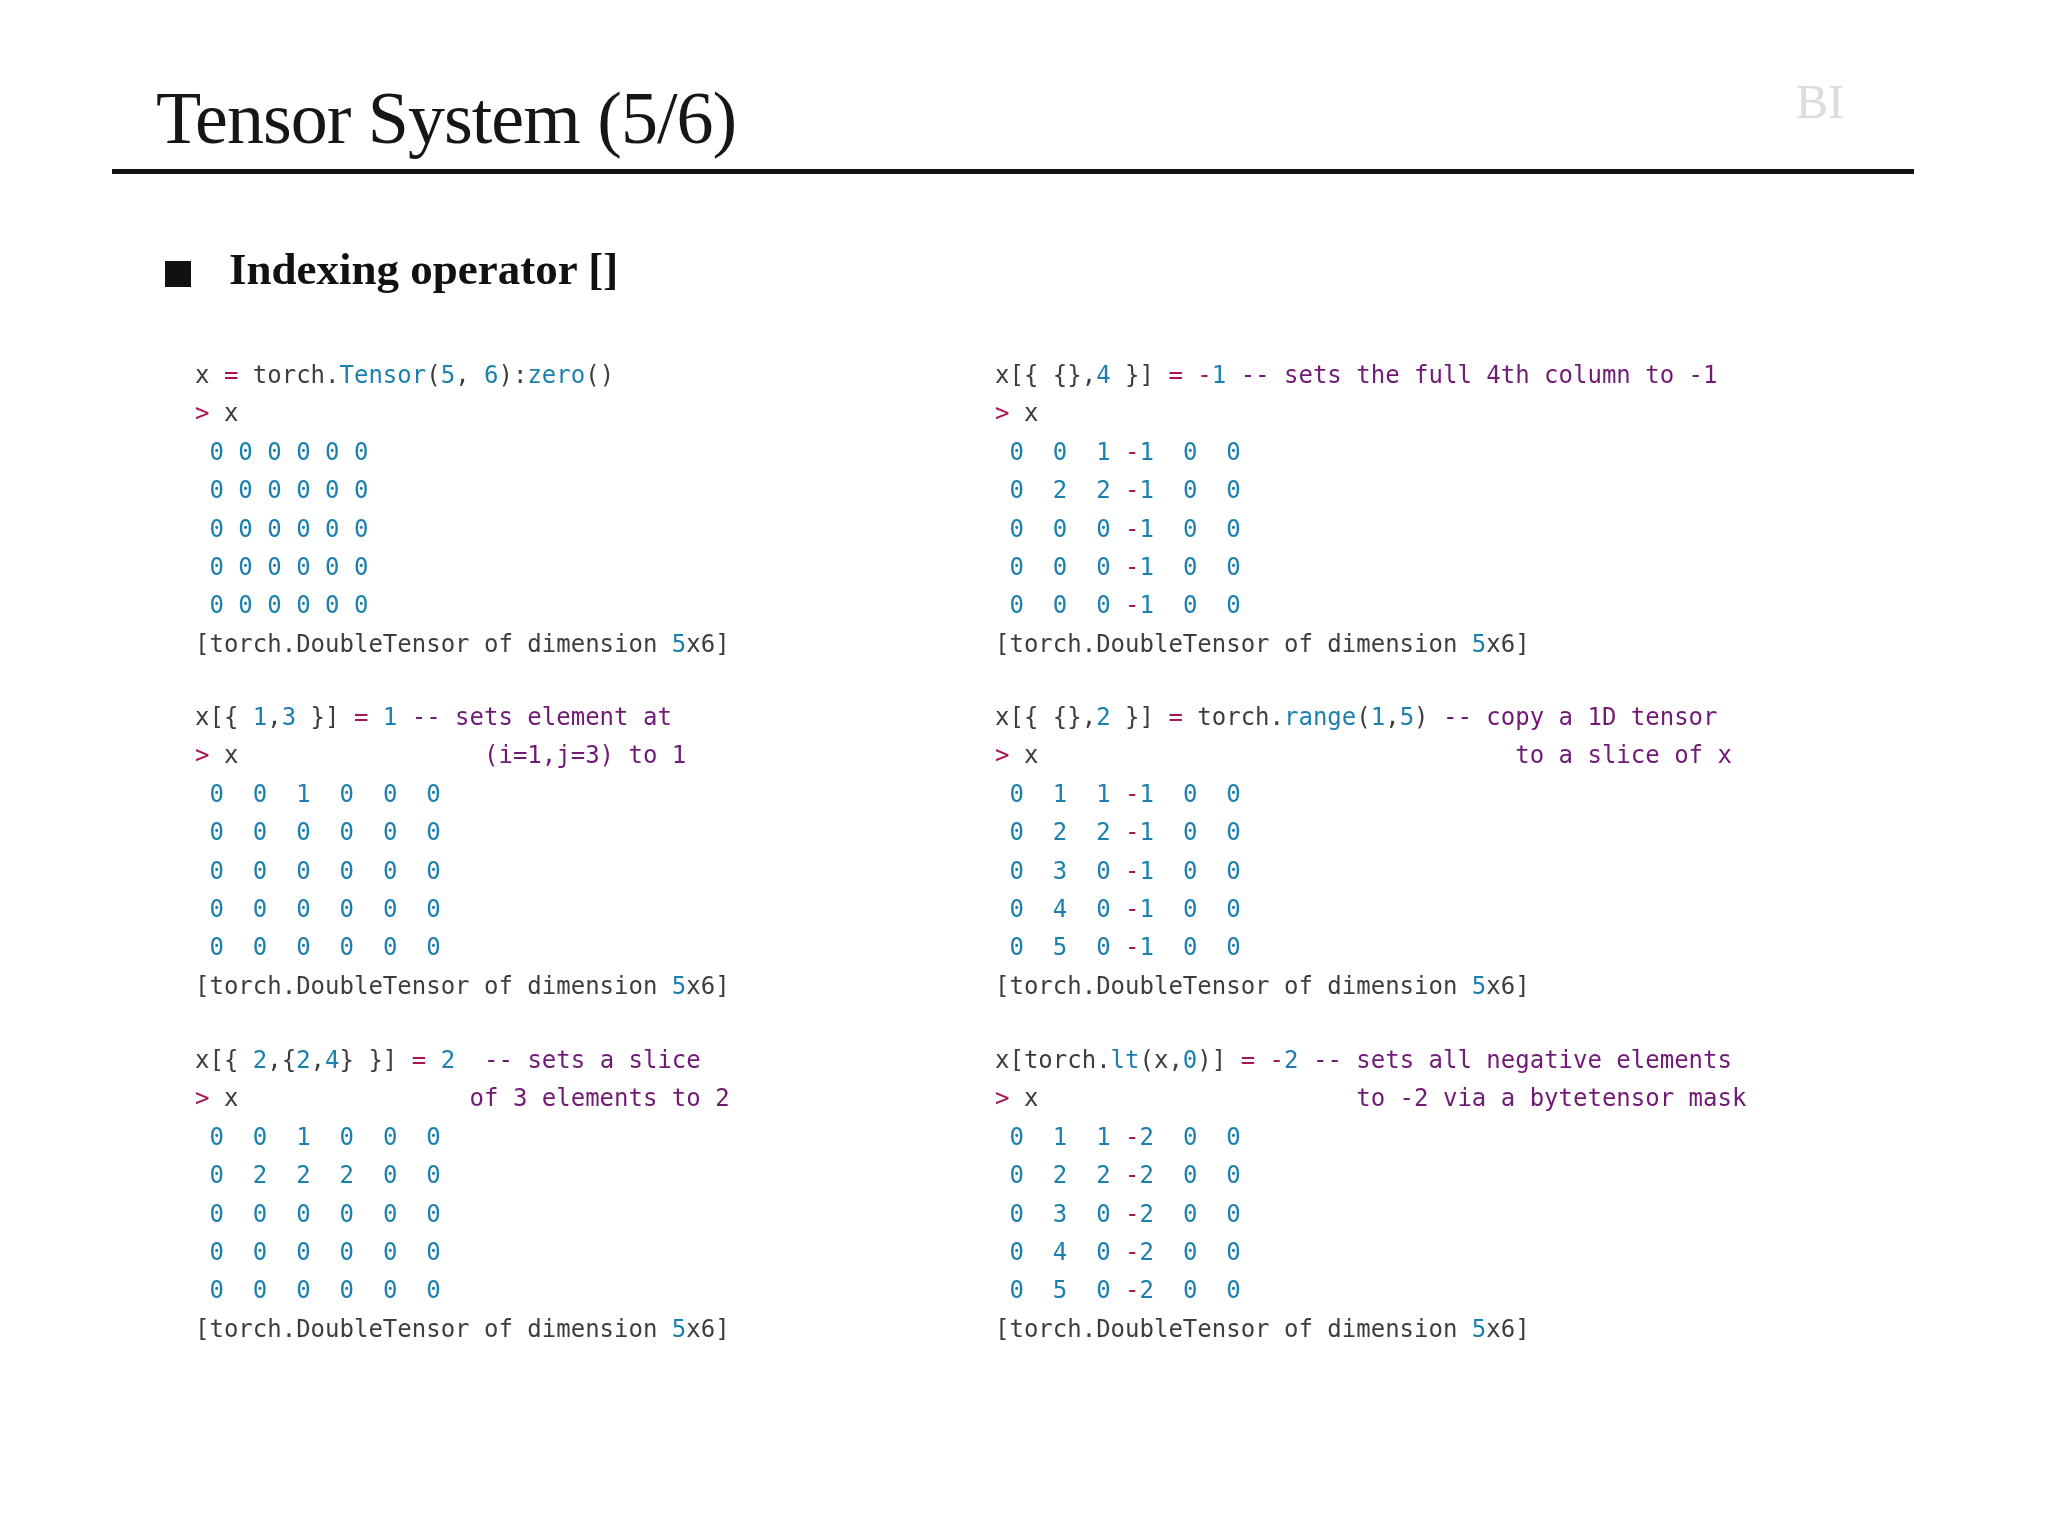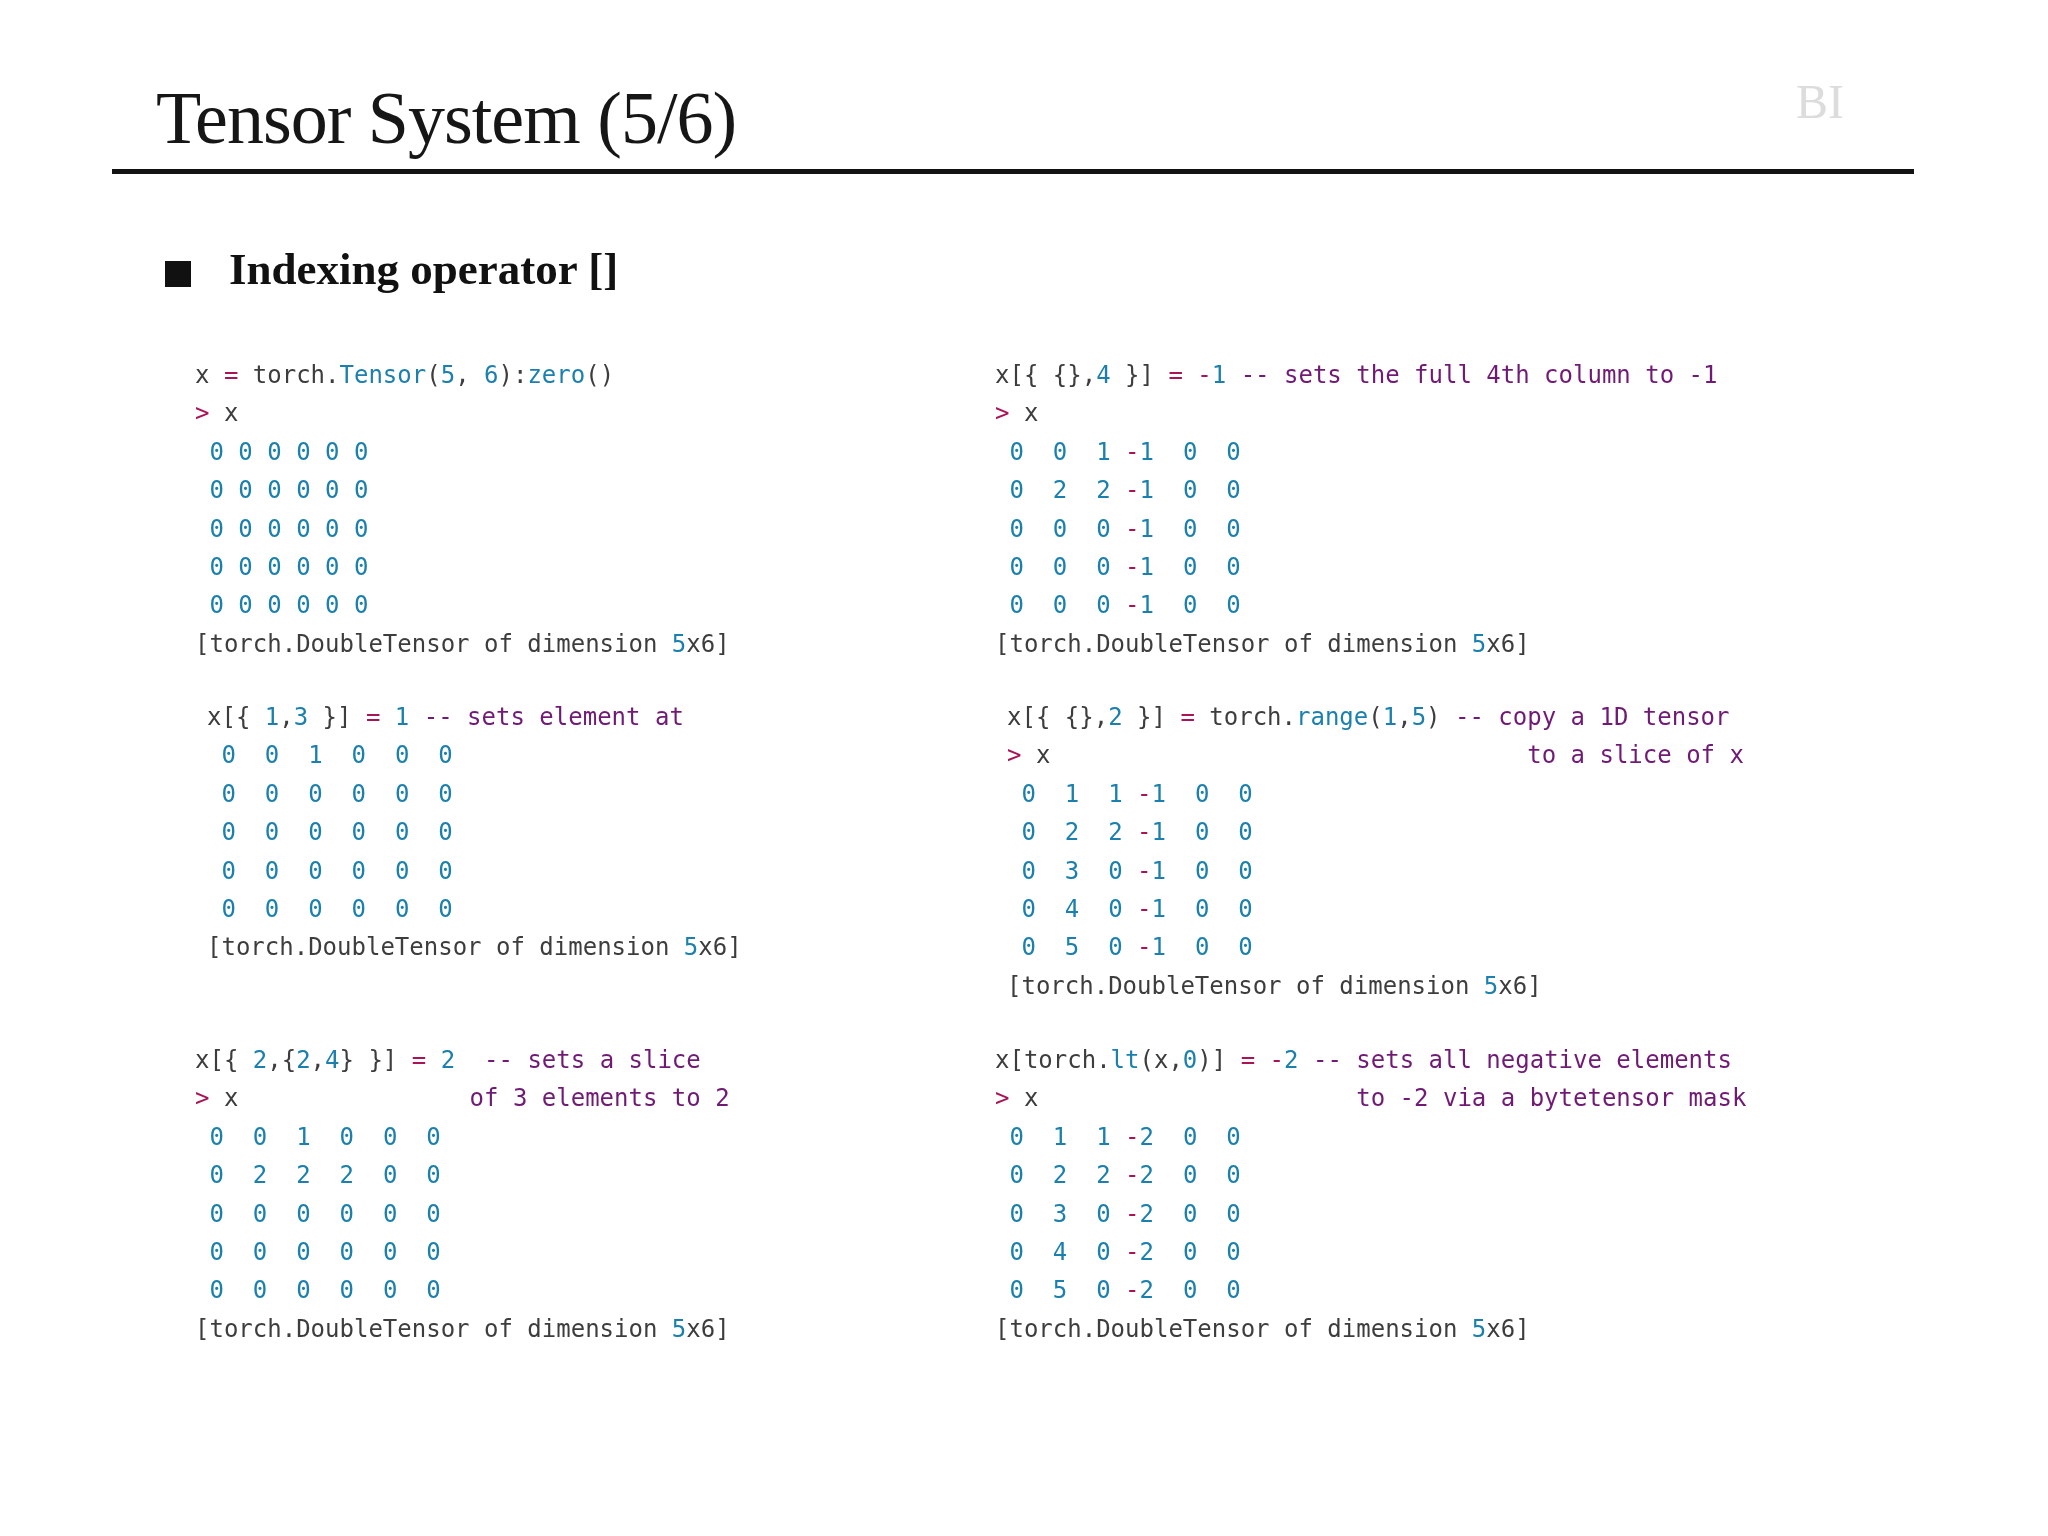--- a/index.html
+++ b/index.html
@@ -27,21 +27,21 @@
   }
   .code-block{
     position:absolute;
     font-family:"DejaVu Sans Mono",monospace;
     font-size:24px;line-height:38.4px;color:#3d3d3d;
   }
   .code-block .ln{white-space:pre;height:38.4px;}
   .col-left{left:195px;}
   .col-right{left:995px;}
   .row-0{top:356px;}
-  .row-1{top:698px;margin-left:12px;}
+  .row-1{top:698px;}
   .row-2{top:1041px;}
   .d{color:#3d3d3d;}
   .b{color:#1b80ad;}
   .m{color:#a91457;}
   .g{color:#701a75;}
 </style>
 </head>
 <body>
 
 <div class="title">Tensor System (5/6)</div>
@@ -55,20 +55,21 @@
     <div class="ln"><span class="m">&gt;</span><span class="d"> x</span></div>
     <div class="ln"><span class="d"> </span><span class="b">0</span><span class="d"> </span><span class="b">0</span><span class="d"> </span><span class="b">0</span><span class="d"> </span><span class="b">0</span><span class="d"> </span><span class="b">0</span><span class="d"> </span><span class="b">0</span></div>
     <div class="ln"><span class="d"> </span><span class="b">0</span><span class="d"> </span><span class="b">0</span><span class="d"> </span><span class="b">0</span><span class="d"> </span><span class="b">0</span><span class="d"> </span><span class="b">0</span><span class="d"> </span><span class="b">0</span></div>
     <div class="ln"><span class="d"> </span><span class="b">0</span><span class="d"> </span><span class="b">0</span><span class="d"> </span><span class="b">0</span><span class="d"> </span><span class="b">0</span><span class="d"> </span><span class="b">0</span><span class="d"> </span><span class="b">0</span></div>
     <div class="ln"><span class="d"> </span><span class="b">0</span><span class="d"> </span><span class="b">0</span><span class="d"> </span><span class="b">0</span><span class="d"> </span><span class="b">0</span><span class="d"> </span><span class="b">0</span><span class="d"> </span><span class="b">0</span></div>
     <div class="ln"><span class="d"> </span><span class="b">0</span><span class="d"> </span><span class="b">0</span><span class="d"> </span><span class="b">0</span><span class="d"> </span><span class="b">0</span><span class="d"> </span><span class="b">0</span><span class="d"> </span><span class="b">0</span></div>
     <div class="ln"><span class="d">[torch.DoubleTensor of dimension </span><span class="b">5</span><span class="d">x6]</span></div>
   </div>
 <div class="code-block col-left row-1">
     <div class="ln"><span class="d">x[{ </span><span class="b">1</span><span class="d">,</span><span class="b">3</span><span class="d"> }] </span><span class="m">=</span><span class="d"> </span><span class="b">1</span><span class="d"> </span><span class="g">-- sets element at</span></div>
+    <div class="ln"><span class="m">&gt;</span><span class="d"> x</span><span class="g">                 (i=1,j=3) to 1</span></div>
     <div class="ln"><span class="d"> </span><span class="b">0</span><span class="d"> </span><span class="d"> </span><span class="b">0</span><span class="d"> </span><span class="d"> </span><span class="b">1</span><span class="d"> </span><span class="d"> </span><span class="b">0</span><span class="d"> </span><span class="d"> </span><span class="b">0</span><span class="d"> </span><span class="d"> </span><span class="b">0</span></div>
     <div class="ln"><span class="d"> </span><span class="b">0</span><span class="d"> </span><span class="d"> </span><span class="b">0</span><span class="d"> </span><span class="d"> </span><span class="b">0</span><span class="d"> </span><span class="d"> </span><span class="b">0</span><span class="d"> </span><span class="d"> </span><span class="b">0</span><span class="d"> </span><span class="d"> </span><span class="b">0</span></div>
     <div class="ln"><span class="d"> </span><span class="b">0</span><span class="d"> </span><span class="d"> </span><span class="b">0</span><span class="d"> </span><span class="d"> </span><span class="b">0</span><span class="d"> </span><span class="d"> </span><span class="b">0</span><span class="d"> </span><span class="d"> </span><span class="b">0</span><span class="d"> </span><span class="d"> </span><span class="b">0</span></div>
     <div class="ln"><span class="d"> </span><span class="b">0</span><span class="d"> </span><span class="d"> </span><span class="b">0</span><span class="d"> </span><span class="d"> </span><span class="b">0</span><span class="d"> </span><span class="d"> </span><span class="b">0</span><span class="d"> </span><span class="d"> </span><span class="b">0</span><span class="d"> </span><span class="d"> </span><span class="b">0</span></div>
     <div class="ln"><span class="d"> </span><span class="b">0</span><span class="d"> </span><span class="d"> </span><span class="b">0</span><span class="d"> </span><span class="d"> </span><span class="b">0</span><span class="d"> </span><span class="d"> </span><span class="b">0</span><span class="d"> </span><span class="d"> </span><span class="b">0</span><span class="d"> </span><span class="d"> </span><span class="b">0</span></div>
     <div class="ln"><span class="d">[torch.DoubleTensor of dimension </span><span class="b">5</span><span class="d">x6]</span></div>
   </div>
 <div class="code-block col-left row-2">
     <div class="ln"><span class="d">x[{ </span><span class="b">2</span><span class="d">,{</span><span class="b">2</span><span class="d">,</span><span class="b">4</span><span class="d">} }] </span><span class="m">=</span><span class="d"> </span><span class="b">2</span><span class="d">  </span><span class="g">-- sets a slice</span></div>
     <div class="ln"><span class="m">&gt;</span><span class="d"> x</span><span class="g">                of 3 elements to 2</span></div>

